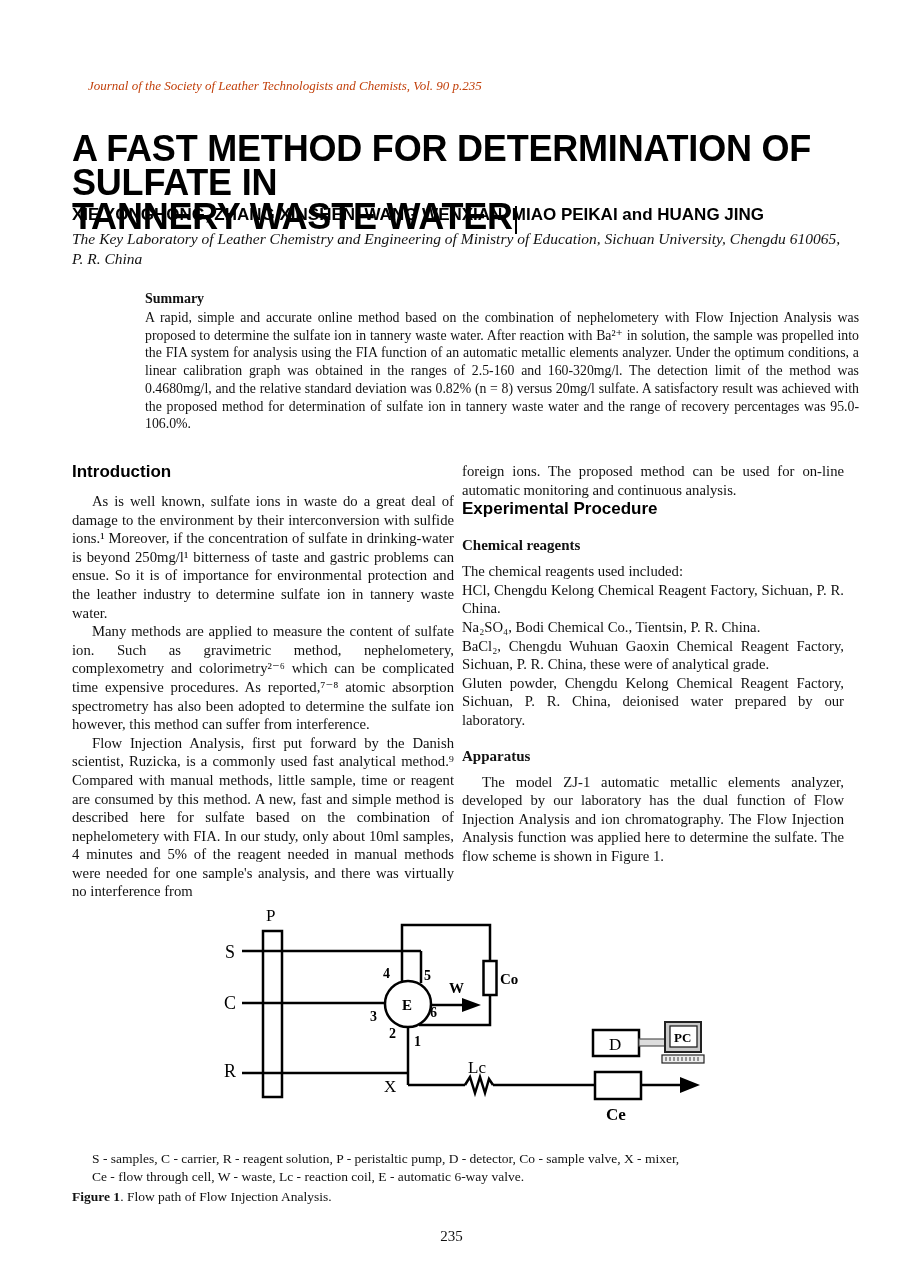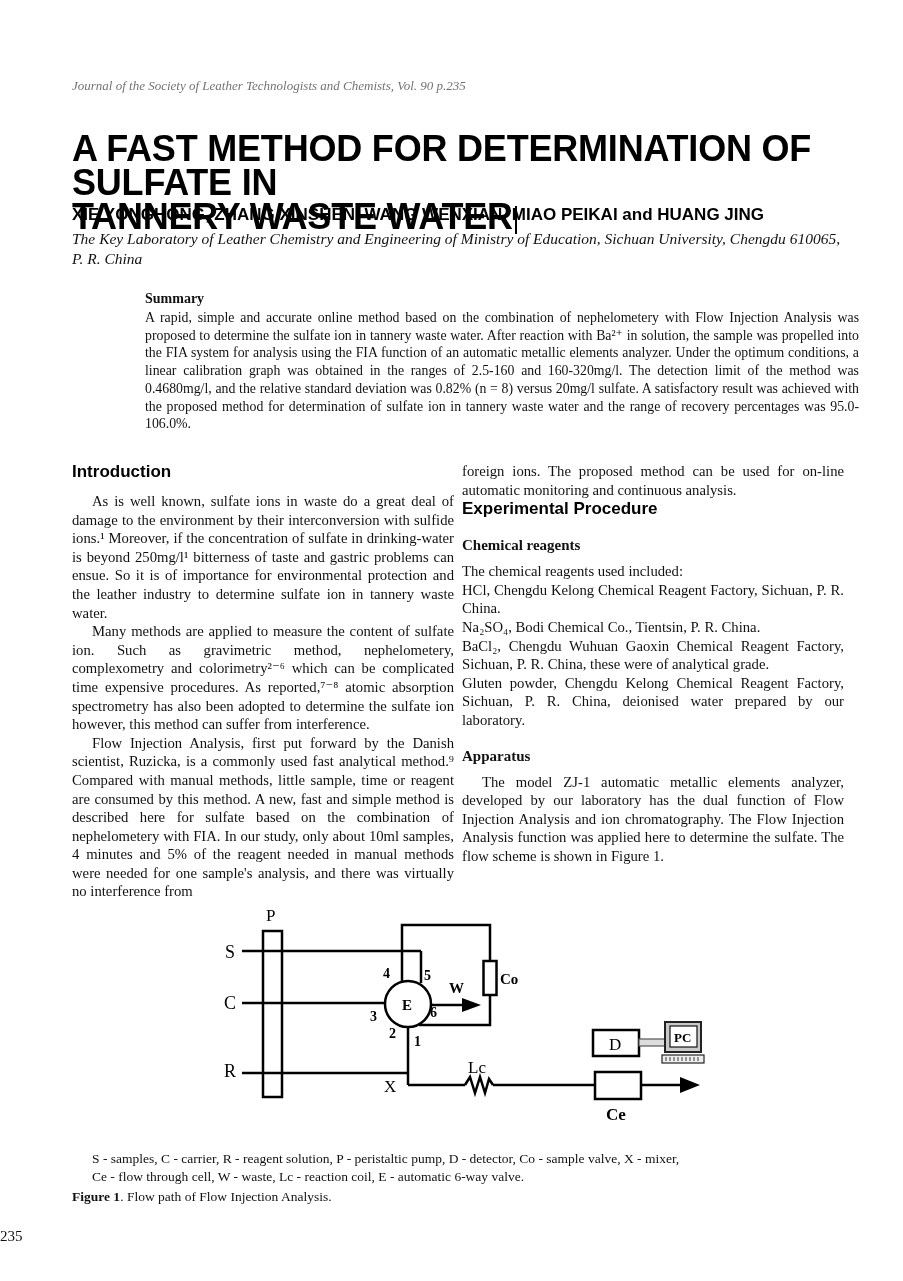--- a/index.html
+++ b/index.html
@@ -2,22 +2,22 @@
 <html><head>
 <meta charset="utf-8">
 <style>
   html,body{margin:0;padding:0;}
   body{
     width:903px;height:1281px;position:relative;background:#fff;color:#111;
     font-family:"Liberation Serif","DejaVu Serif",serif;
     overflow:hidden;
   }
   .journal-line{
-    position:absolute;left:72px;top:78px;width:700px;
-    font-style:italic;font-size:13px;color:#737373;
+    position:absolute;left:88px;top:78px;width:700px;
+    font-style:italic;font-size:13px;color:#c2410c;
   }
   .title{
     position:absolute;left:72px;top:132px;width:800px;
     font-family:"Liberation Sans","DejaVu Sans",sans-serif;
     font-weight:bold;font-size:36px;line-height:34px;color:#000;
     letter-spacing:-0.2px;
   }
   .caret{
     display:inline-block;width:2px;height:28px;background:#000;
     vertical-align:-5px;margin-left:2px;
@@ -65,21 +65,21 @@
     font-family:"Liberation Serif","DejaVu Serif",serif;fill:#000;
   }
   .fig-caption{
     position:absolute;left:72px;top:1150px;width:784px;
     font-size:13.5px;line-height:18px;
   }
   .fig-caption .legend{padding-left:20px;}
   .fig-caption .figline{margin-top:2px;}
   .page-number{
     position:absolute;left:0;top:1228px;width:903px;
-    font-size:15px;
+    text-align:center;font-size:15px;
   }
 </style>
 </head>
 <body>
 
 <div class="journal-line">Journal of the Society of Leather Technologists and Chemists, Vol. 90 p.235</div>
 
 <div class="title">
   <span>A FAST METHOD FOR DETERMINATION OF SULFATE IN</span><br>
   <span>TANNERY WASTE WATER</span><span class="caret"></span>

